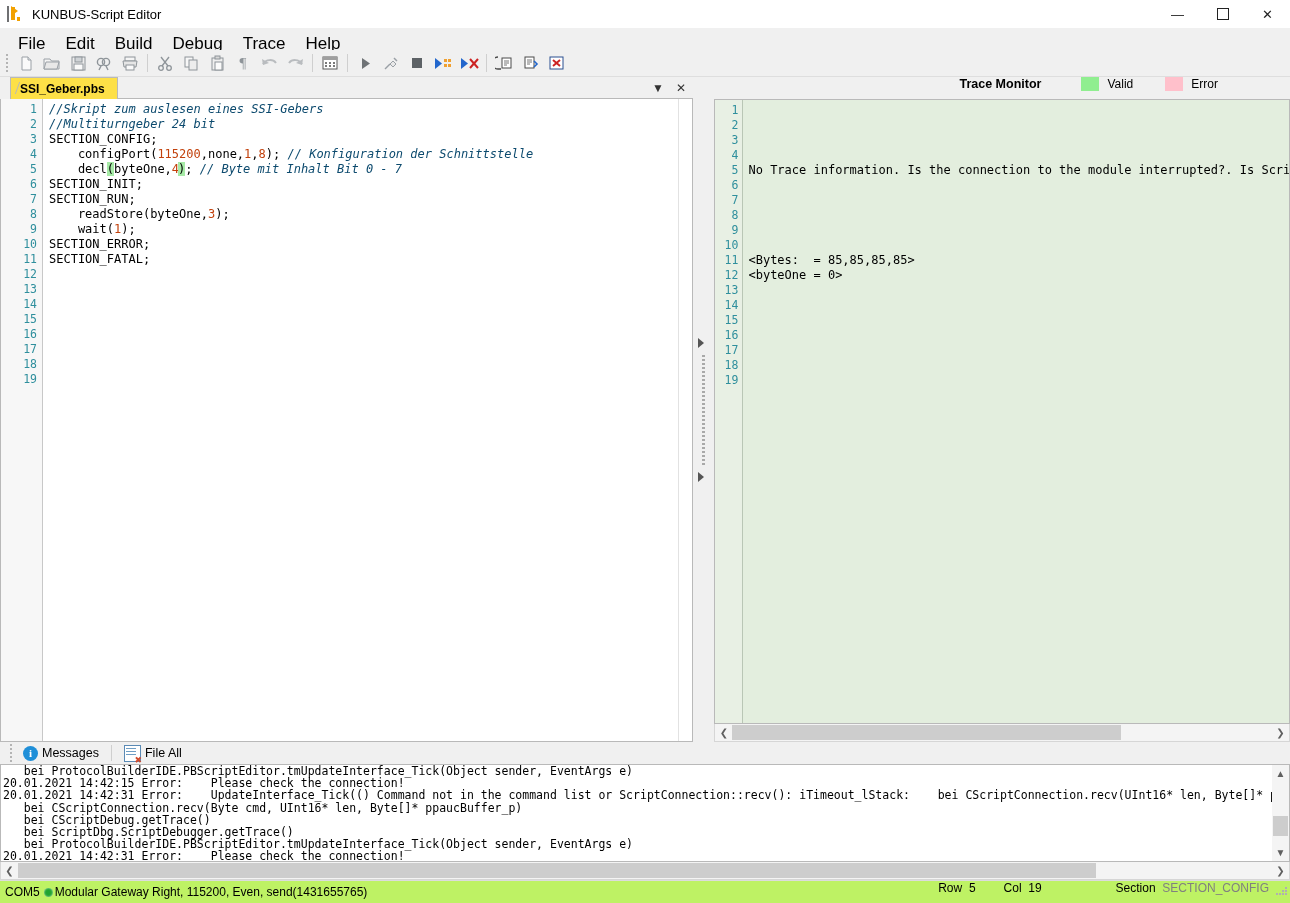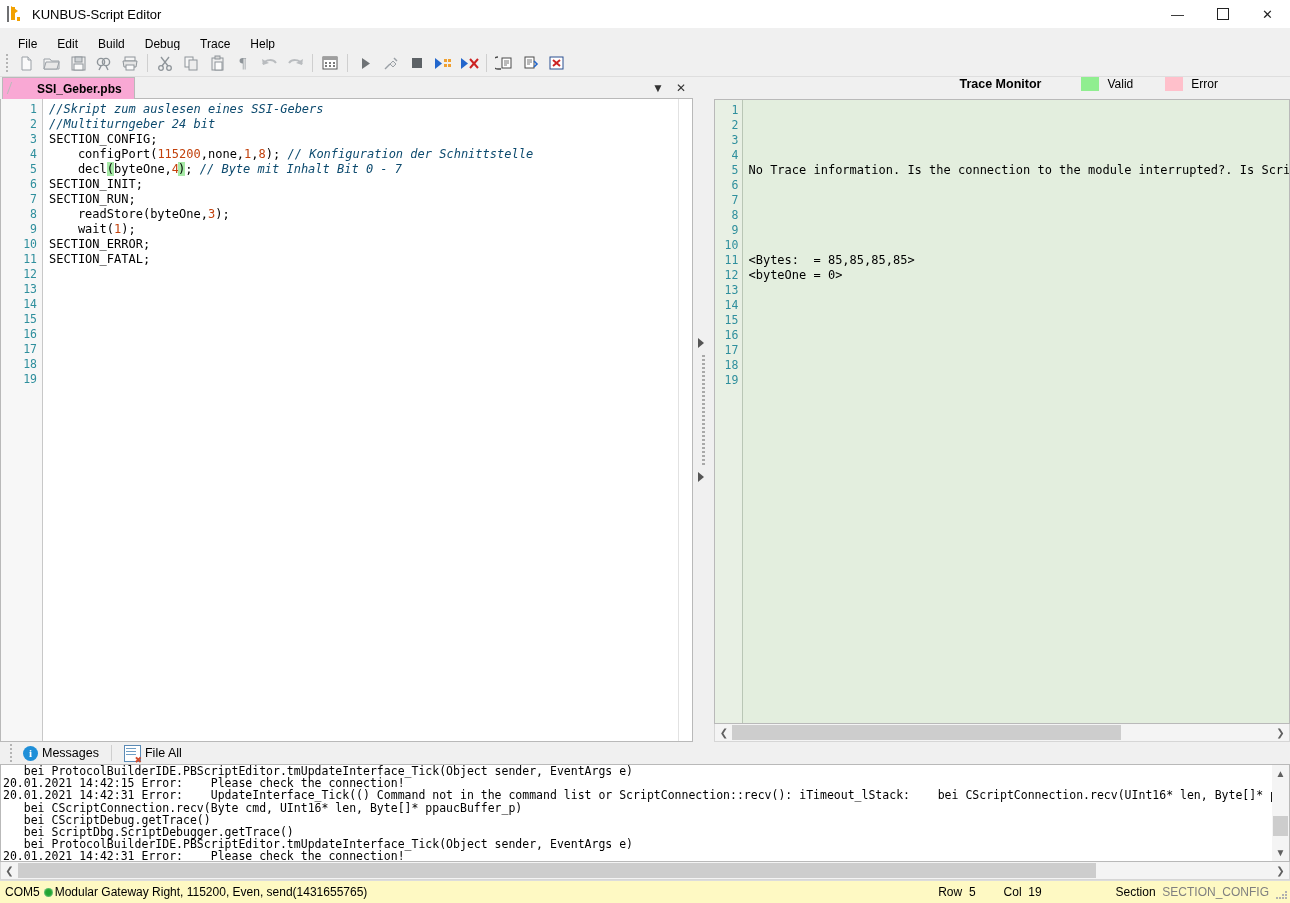--- a/index.html
+++ b/index.html
@@ -19,21 +19,21 @@
   .tb-logo .k1{position:absolute;left:5px;top:1px;width:0;height:0;border-left:7px solid #f2a100;border-top:5px solid transparent;border-bottom:5px solid transparent;}
   .tb-logo .k2{position:absolute;left:5px;top:2px;width:4px;height:13px;background:#f2a100;}
   .tb-logo .dot{position:absolute;left:11px;top:12px;width:3px;height:4px;background:#f2a100;}
   .tb-title{font-size:13px;margin-left:4px;color:#000;}
   .tb-controls{position:absolute;right:0;top:0;height:28px;display:flex;}
   .tb-btn{width:45px;height:28px;display:flex;align-items:center;justify-content:center;font-size:13px;color:#222;}
   .sq{width:10px;height:10px;border:1px solid #222;}
 
   
   .menubar{height:22px;background:#f0f0f0;display:flex;align-items:center;padding-left:8px;flex:0 0 auto;}
-  .menu-item{padding:2px 10px;font-size:12px;color:#000;margin-top:9px;}
+  .menu-item{padding:2px 10px;font-size:17px;color:#000;margin-top:9px;}
 
   
   .toolbar{height:26px;background:#f0f0f0;display:flex;align-items:center;flex:0 0 auto;border-bottom:1px solid #dedede;}
   .grip{width:8px;height:18px;margin:0 2px 0 3px;display:flex;flex-direction:column;justify-content:center;align-items:center;gap:2px;}
   .grip i{display:block;width:2px;height:2px;background:#b4b4b4;}
   .tbi{width:26px;height:24px;display:flex;align-items:center;justify-content:center;position:relative;}
   .tsep{width:1px;height:18px;background:#cfcfcf;margin:0 4px;}
 
   
   .main{flex:1 1 auto;display:flex;min-height:0;background:#f0f0f0;}
@@ -41,23 +41,23 @@
   .splitter{width:22px;background:#f0f0f0;position:relative;display:flex;align-items:center;justify-content:center;}
   .splitter .dots{width:3px;height:110px;background:
      repeating-linear-gradient(to bottom,#a9a9a9 0 2px, transparent 2px 4px);}
   .splitter .ar{position:absolute;left:5px;width:0;height:0;border-top:5px solid transparent;border-bottom:5px solid transparent;border-left:6px solid #555;}
   .splitter .ar.up{top:calc(50% - 72px);}
   .splitter .ar.dn{top:calc(50% + 62px);}
   .right-pane{flex:1 1 auto;display:flex;flex-direction:column;min-width:0;}
 
   
   .tabstrip{height:22px;background:#f0f0f0;display:flex;align-items:flex-end;position:relative;flex:0 0 auto;}
-  .tab{height:21px;background:#f9a8d4;border:1px solid #b9b9b9;border-bottom:none;
-       display:flex;align-items:center;padding:0 12px 0 34px;font-size:12px;font-weight:bold;
-       border-radius:0;position:relative;margin-left:2px;}
+  .tab{height:21px;background:#fde047;border:1px solid #b9b9b9;border-bottom:none;
+       display:flex;align-items:center;padding:0 12px 0 9px;font-size:12px;font-weight:bold;
+       border-radius:0;position:relative;margin-left:10px;}
   .tab:before{content:"";position:absolute;left:6px;top:4px;width:9px;height:12px;
        border-left:1px solid #b9b9b9;transform:skewX(-20deg);}
   .tabstrip .fill{flex:1 1 auto;height:21px;border-bottom:1px solid #b9b9b9;}
   .tab-ctl{display:flex;align-items:center;height:21px;border-bottom:1px solid #b9b9b9;padding-right:4px;gap:6px;}
   .tab-ctl span{font-size:12px;color:#333;cursor:default;padding:0 3px;}
 
   
   .editor{flex:1 1 auto;display:flex;background:#ffffff;border:1px solid #b9b9b9;border-top:none;min-height:0;position:relative;overflow:hidden;}
   .gutter{width:41px;background:#f7f7f7;border-right:1px solid #c8c8c8;flex:0 0 auto;padding-top:3px;text-align:right;}
   .gutter div{font-family:"DejaVu Sans Mono",monospace;font-size:11.5px;line-height:15px;color:#2f8f9d;padding-right:5px;}
@@ -102,21 +102,21 @@
       display:flex;align-items:center;justify-content:center;font-family:"Liberation Serif",serif;}
   .clr-ic{width:15px;height:15px;border:1px solid #5a8ab5;background:#fff;position:relative;}
   .clr-ic:before{content:"";position:absolute;left:1px;top:2px;right:4px;height:1px;background:#6f9ec4;box-shadow:0 3px 0 #6f9ec4,0 6px 0 #6f9ec4;}
   .clr-ic:after{content:"✖";position:absolute;right:-2px;bottom:-4px;font-size:9px;color:#d14a2c;line-height:1;}
   .vsep{width:1px;height:16px;background:#cfcfcf;margin:0 6px;}
   .msg-body{display:flex;background:#fff;border:1px solid #b9b9b9;flex:0 0 auto;height:96px;overflow:hidden;}
   .msg-text{flex:1 1 auto;padding:0 2px;overflow:hidden;}
   .msg-text .ln{font-family:"DejaVu Sans Mono",monospace;font-size:11.5px;line-height:12.2px;white-space:pre;color:#000;}
 
   
-  .statusbar{height:22px;background:#fef9c3;display:flex;align-items:center;flex:0 0 auto;font-size:12px;border-top:1px solid #dcdcdc;}
+  .statusbar{height:22px;background:#bef264;display:flex;flex:0 0 auto;font-size:12px;border-top:1px solid #dcdcdc;}
   .sb-left{display:flex;align-items:center;padding-left:5px;gap:0px;}
   .led{width:9px;height:9px;border-radius:50%;background:#21a531;margin:0 2px 0 4px;
        box-shadow:inset 0 0 2px rgba(255,255,255,.8);}
   .sb-spacer{flex:1 1 auto;}
   .sb-cell{padding:0 14px;}
   .sb-grip{width:14px;height:14px;margin-right:3px;position:relative;}
   .sb-grip i{position:absolute;width:2px;height:2px;background:#b0b0b0;}
   .muted{color:#808080;}
 </style>
 </head>

